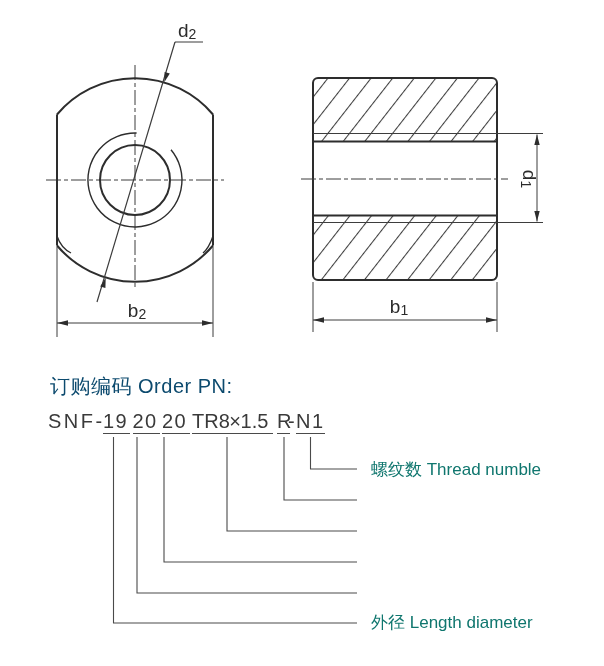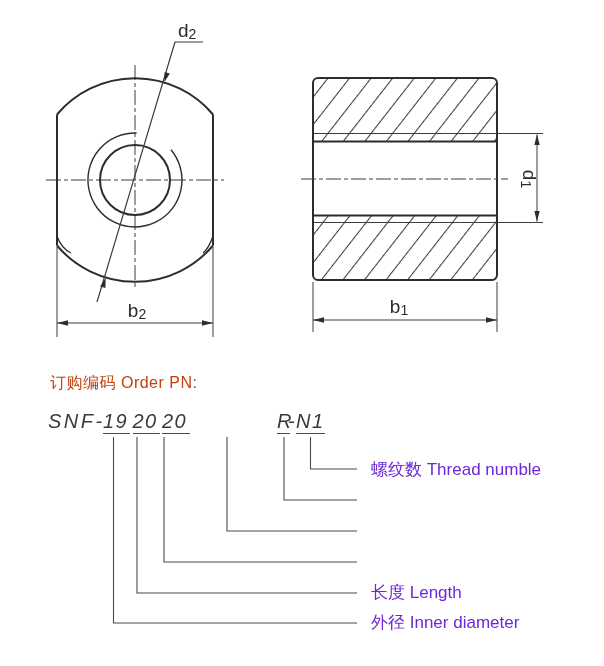--- a/index.html
+++ b/index.html
@@ -1,25 +1,25 @@
 <!DOCTYPE html>
 <html><head>
 <meta charset="utf-8">
 <style>
   html,body{margin:0;padding:0;background:#ffffff;}
   body{width:604px;height:666px;position:relative;overflow:hidden;
        font-family:"Liberation Sans","DejaVu Sans",sans-serif;color:#2b2b2b;}
   .stage{position:absolute;inset:0;width:604px;height:474px;background:#fff;}
   svg.draw{position:absolute;left:0;top:0;}
-  .title{position:absolute;left:50px;top:373px;font-size:16px;color:#c2410c;letter-spacing:0.5px;white-space:nowrap;}
-  .code{position:absolute;left:0;top:410px;width:604px;height:26px;font-size:20px;color:#3a3a3a;font-style:italic;}
+  .title{position:absolute;left:50px;top:373px;font-size:20px;color:#0c4a6e;letter-spacing:0.5px;white-space:nowrap;}
+  .code{position:absolute;left:0;top:410px;width:604px;height:26px;font-size:20px;color:#3a3a3a;}
   .code .seg{position:absolute;top:0;height:23px;line-height:23px;white-space:nowrap;letter-spacing:1.5px;}
   .code .seg.u{border-bottom:1.7px solid #4a4a4a;text-align:left;}
   .code .seg.tight{letter-spacing:0;word-spacing:-6px;}
-  .lbl{position:absolute;left:371px;height:22px;line-height:22px;font-size:17px;color:#6d28d9;white-space:nowrap;text-align:right;}
+  .lbl{position:absolute;left:371px;height:22px;line-height:22px;font-size:17px;color:#0f766e;white-space:nowrap;text-align:right;}
   .lbl sub{font-size:12px;vertical-align:-3px;}
   text{fill:#2b2b2b;font-size:19px;}
 </style>
 </head>
 <body>
 
 <div class="stage">
 
   <svg class="draw" width="604" height="666" viewBox="0 0 604 666">
     <defs>
@@ -96,22 +96,22 @@
     </g>
   </svg>
 
   <div class="title">订购编码 Order PN:</div>
 
   <div class="code">
     <span class="seg" style="left:48px;letter-spacing:2.5px">SNF-</span>
     <span class="seg u" style="left:103px;width:27px">19</span>
     <span class="seg u" style="left:132.5px;width:27.5px">20</span>
     <span class="seg u" style="left:162px;width:28px">20</span>
+    <span class="seg u tight" style="left:192px;width:81px">TR8 × 1.5</span>
     <span class="seg u" style="left:277px;width:13px">R</span>
     <span class="seg" style="left:288px">-</span>
     <span class="seg u" style="left:296px;width:29px">N1</span>
   </div>
 
   <div class="lbl" style="top:459px"><span>螺纹数 Thread numble</span></div>
-  <div class="lbl" style="top:582px"><span>长度 Length</span></div>
-  <div class="lbl" style="top:612px"><span>外径 Inner diameter</span></div>
+  <div class="lbl" style="top:612px"><span>外径 Length diameter</span></div>
 
 </div>
 
 </body></html>

